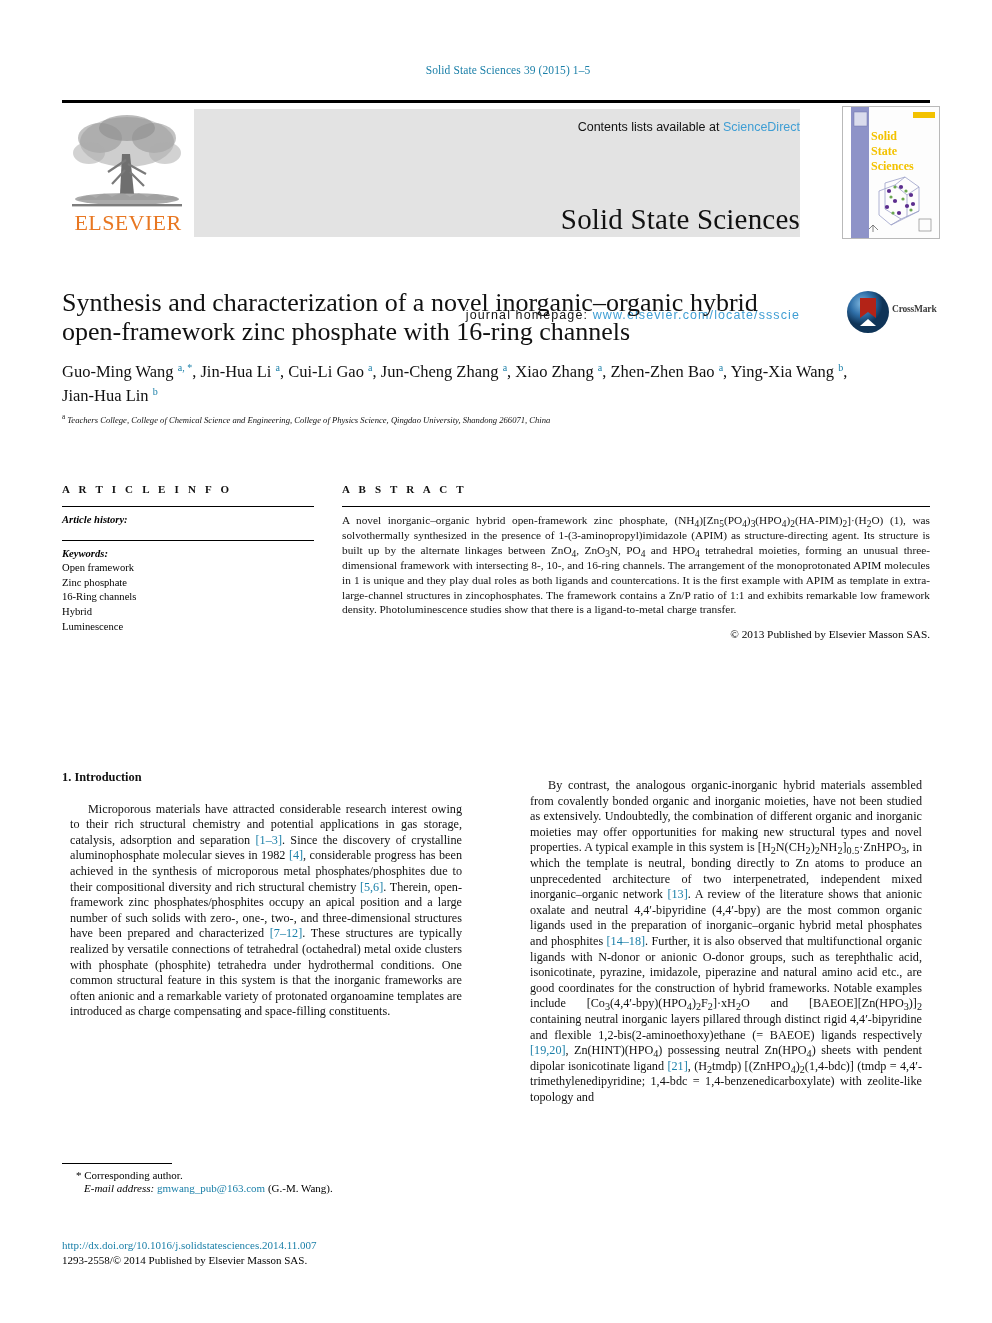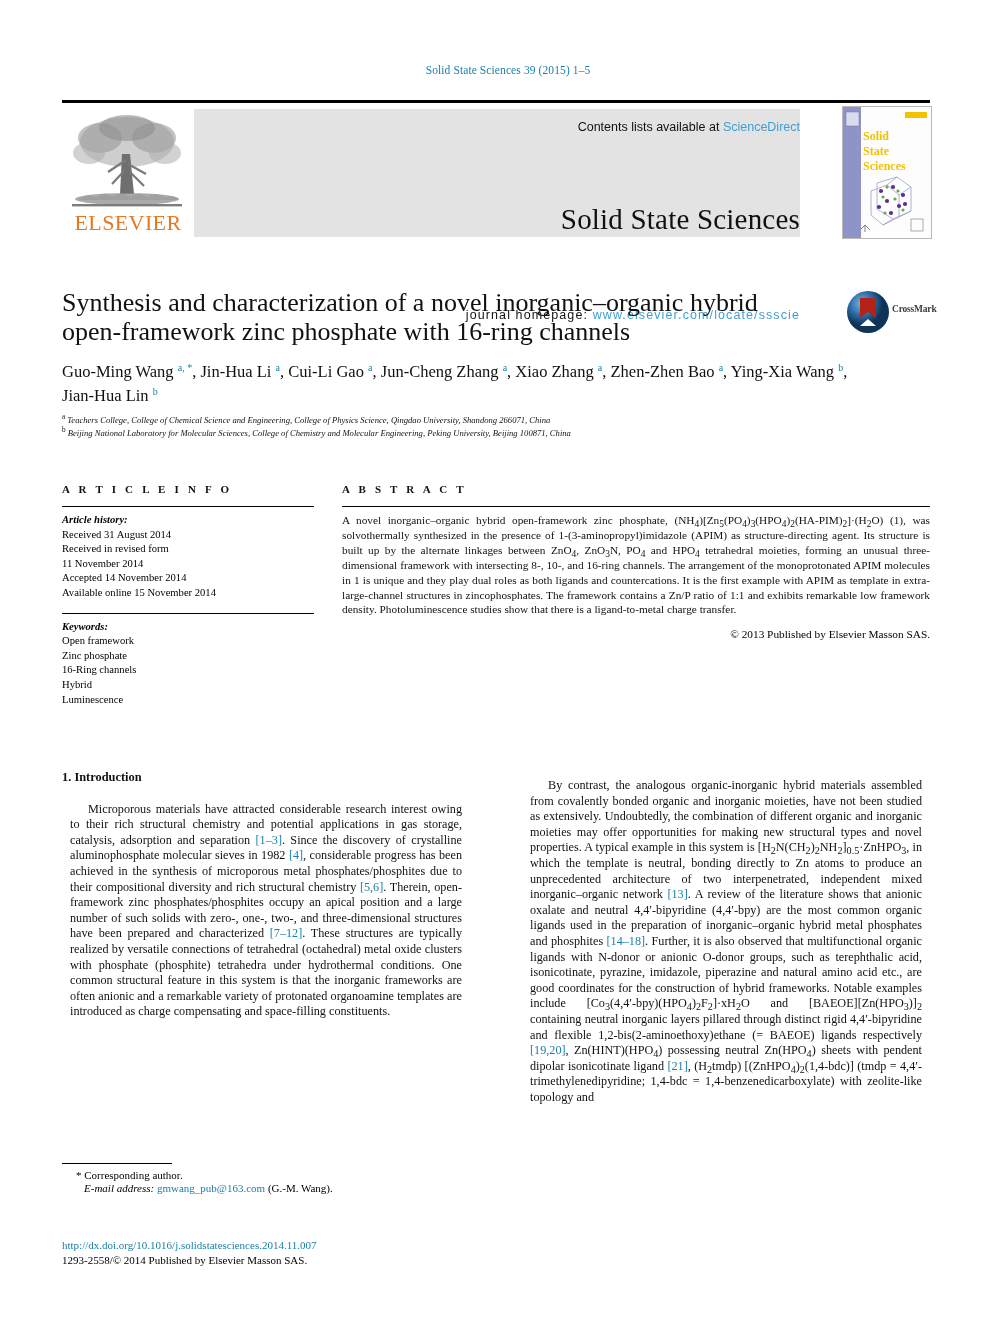--- a/index.html
+++ b/index.html
@@ -107,20 +107,21 @@
   .homepage-url { color: #3f9ed4; letter-spacing: 1.1px; }
   .cover-thumb {
     position: absolute;
     top: 6px;
     left: 780px;
     width: 88px;
     height: 131px;
     border: 1px solid #b9b9b9;
     background: #ffffff;
     overflow: hidden;
+    padding-left: 8px;
   }
 
   
   .title {
     position: absolute;
     top: 288px;
     left: 62px;
     width: 720px;
     font-size: 26px;
     line-height: 29px;
@@ -366,36 +367,26 @@
   </div>
 
   <div class="authors">
     <span>Guo-Ming Wang <sup>a, *</sup>, Jin-Hua Li <sup>a</sup>, Cui-Li Gao <sup>a</sup>, Jun-Cheng Zhang <sup>a</sup>, Xiao Zhang <sup>a</sup>, Zhen-Zhen Bao <sup>a</sup>, Ying-Xia Wang <sup>b</sup>, Jian-Hua Lin <sup>b</sup></span>
   </div>
 
   <div class="affils">
     <div>
       <sup>a</sup> <span>Teachers College, College of Chemical Science and Engineering, College of Physics Science, Qingdao University, Shandong 266071, China</span>
     </div>
-    <div>
-      <sup>b</sup> <span>Beijing National Laboratory for Molecular Sciences, College of Chemistry and Molecular Engineering, Peking University, Beijing 100871, China</span>
-    </div>
   </div>
 
   <div class="infoblock">
     <div class="sechead">A R T I C L E  I N F O</div>
     <div class="hrule"></div>
     <div class="info-sub">Article history:</div>
-    <div>
-        <div class="info-line">Received 31 August 2014</div>
-        <div class="info-line">Received in revised form</div>
-        <div class="info-line">11 November 2014</div>
-        <div class="info-line">Accepted 14 November 2014</div>
-        <div class="info-line">Available online 15 November 2014</div>
-      </div>
     <div class="hrule-thin"></div>
     <div class="info-sub">Keywords:</div>
     <div>
         <div class="info-line">Open framework</div>
         <div class="info-line">Zinc phosphate</div>
         <div class="info-line">16-Ring channels</div>
         <div class="info-line">Hybrid</div>
         <div class="info-line">Luminescence</div>
       </div>
   </div>

